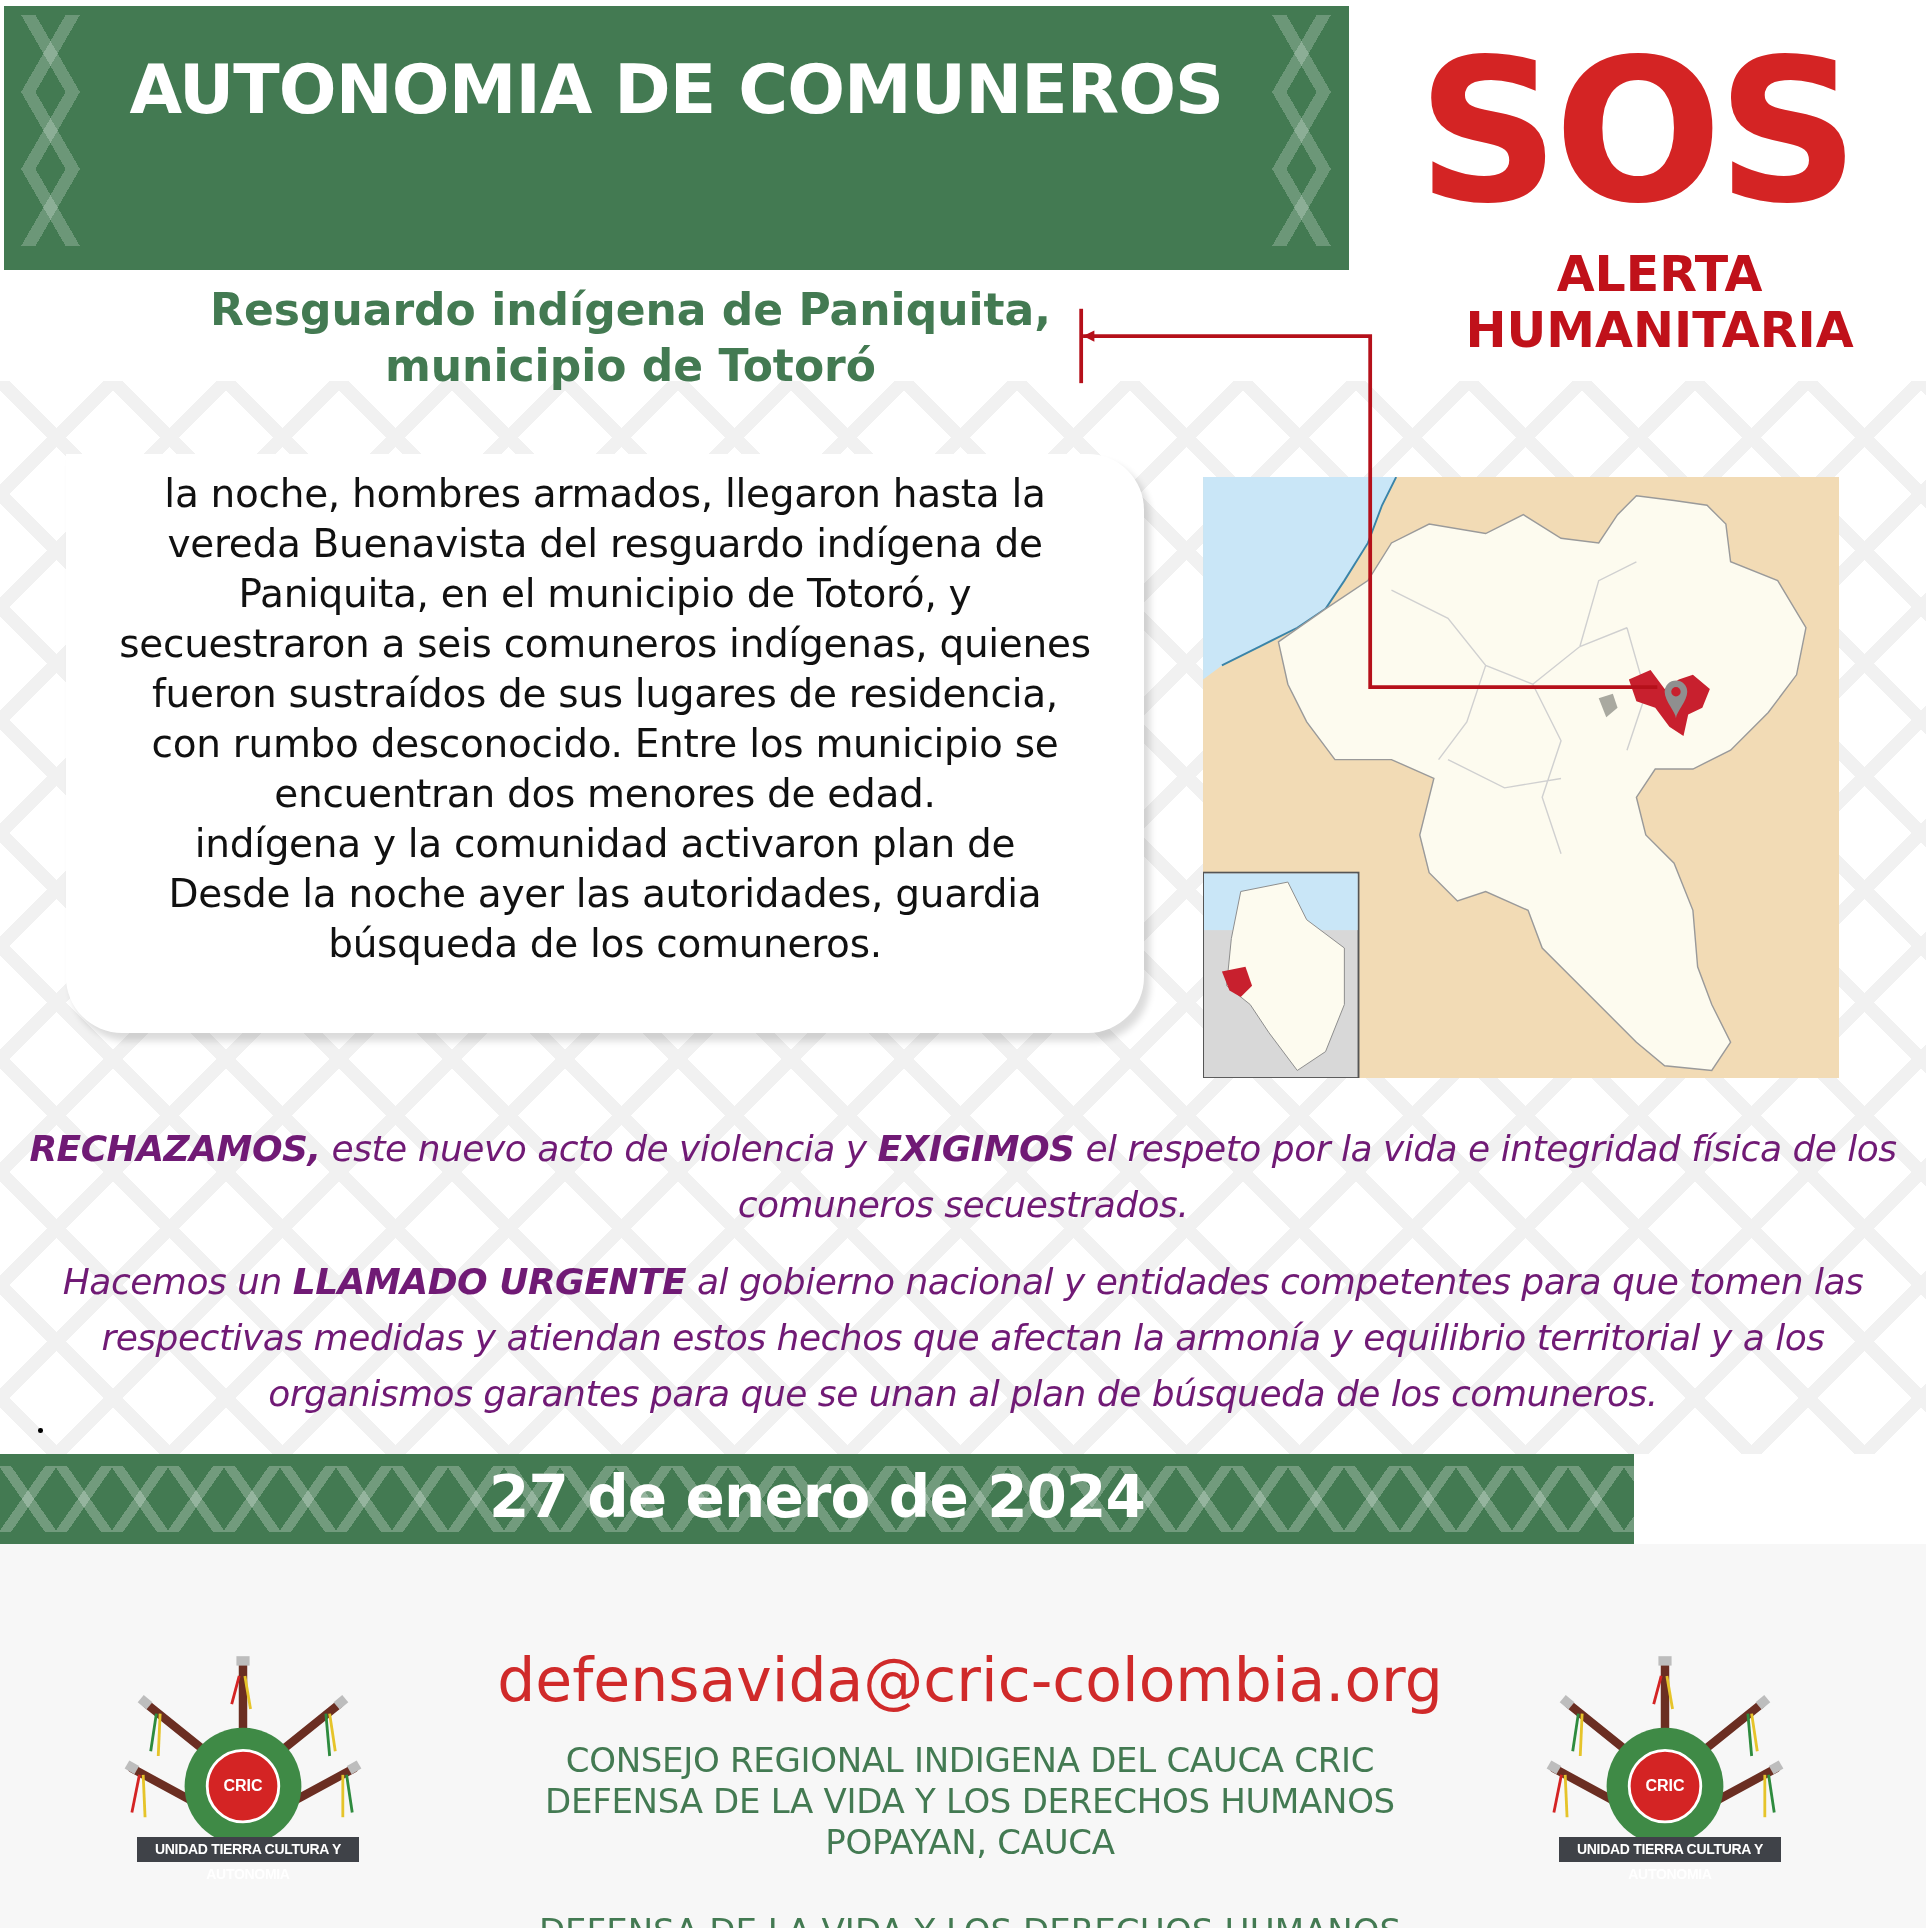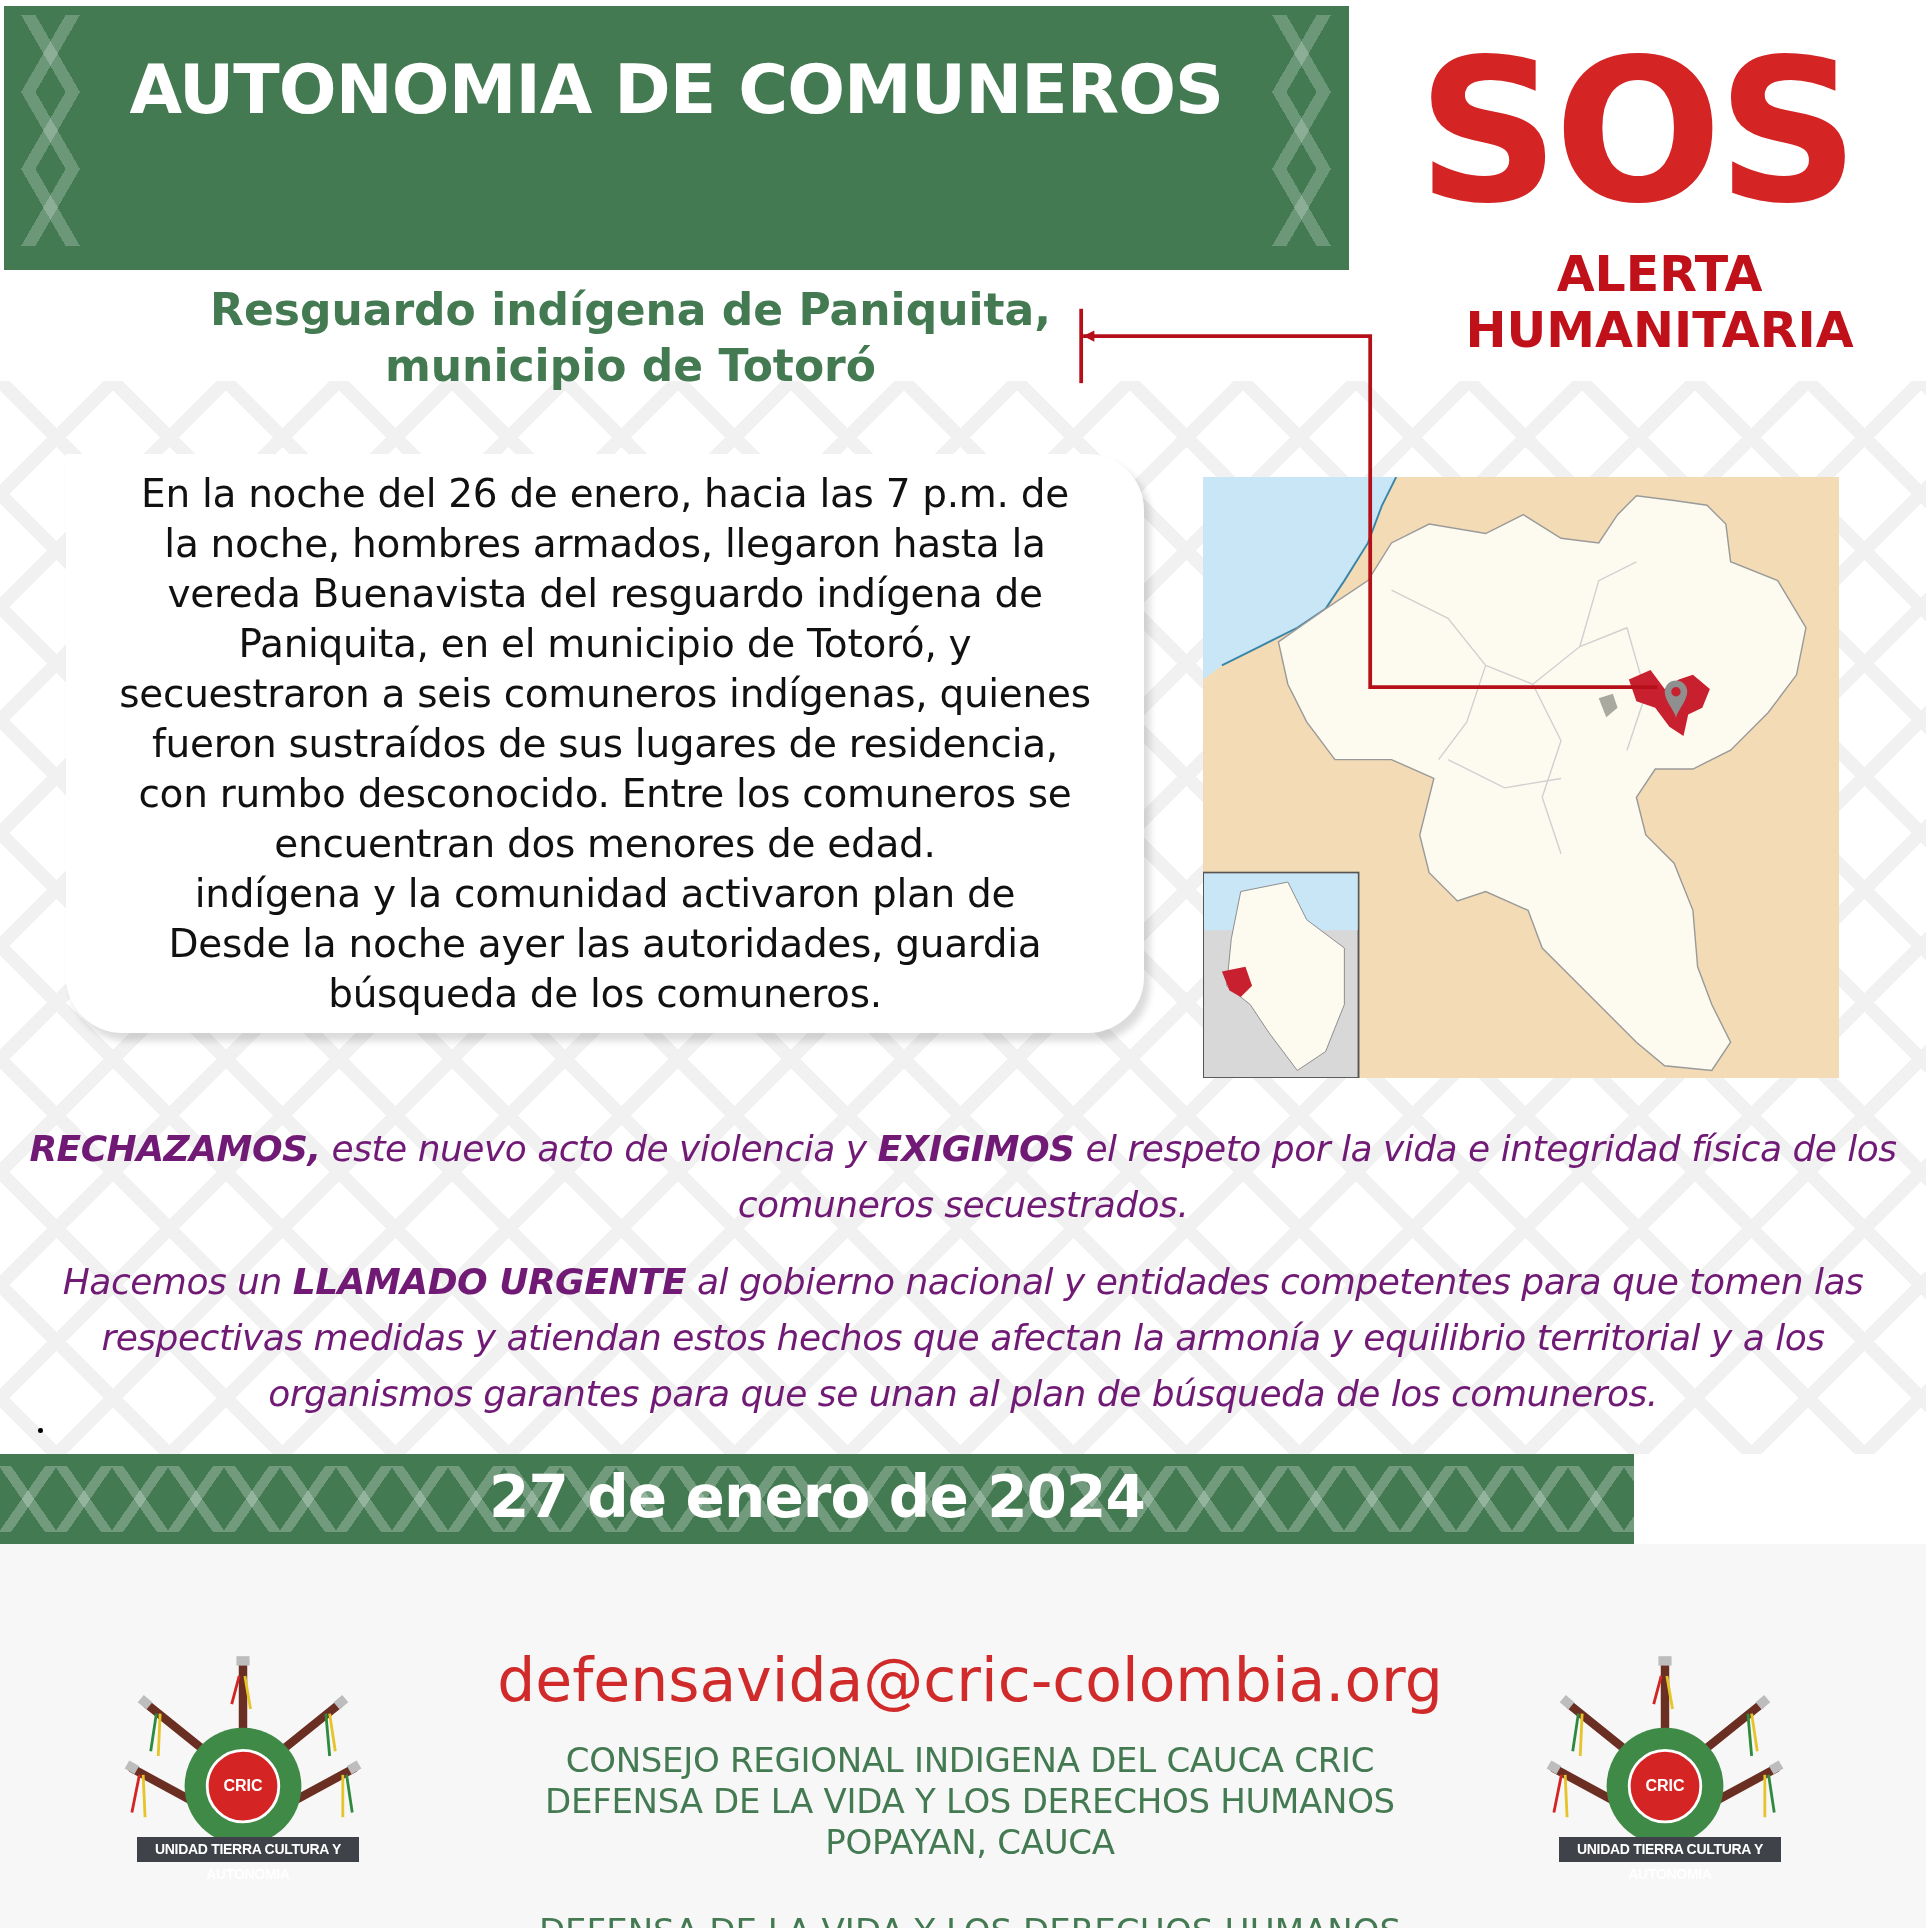--- a/index.html
+++ b/index.html
@@ -165,27 +165,26 @@
   <div>HUMANITARIA</div>
 </div>
 
 <div class="subtitle">
   <div>Resguardo indígena de Paniquita,</div>
   <div>municipio de Totoró</div>
 </div>
 
 <div class="text-card">
   <div class="card-text">
-    <div>En la noche del 26 de enero, hacia  las 7 p.m.  de</div>
     <div>la noche, hombres armados, llegaron hasta la</div>
     <div>vereda Buenavista del resguardo indígena de</div>
     <div>Paniquita, en el municipio de Totoró, y</div>
     <div>secuestraron a seis comuneros indígenas, quienes</div>
     <div>fueron sustraídos de sus lugares de residencia,</div>
-    <div>con rumbo  desconocido. Entre los comuneros se</div>
+    <div>con rumbo  desconocido. Entre los municipio se</div>
     <div>encuentran dos menores de edad.</div>
     <div>indígena y la comunidad activaron plan de</div>
     <div>Desde la noche ayer las autoridades, guardia</div>
     <div>búsqueda de los comuneros.</div>
   </div>
 </div>
 
 <div class="map">
   <svg width="636" height="601" viewBox="0 0 675 638">
     <rect x="0" y="0" width="675" height="638" fill="#f2dbb5"></rect>

